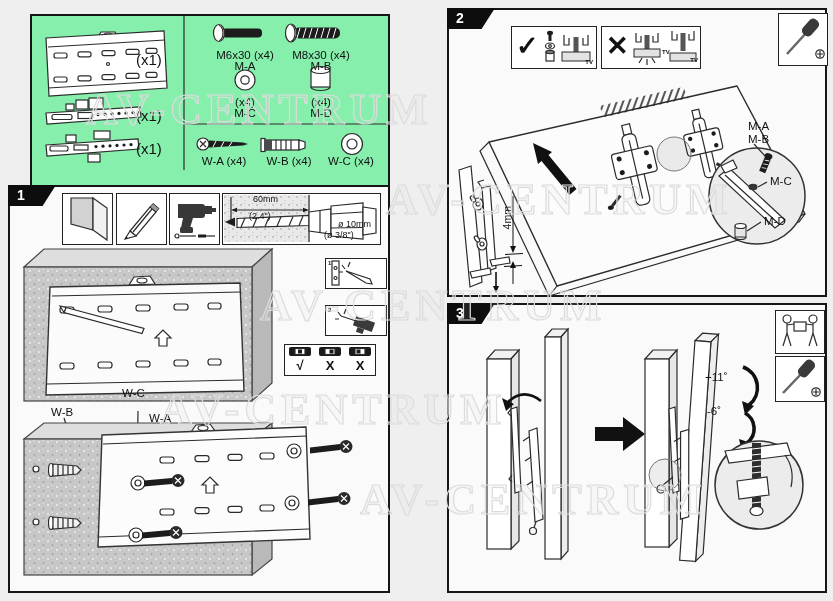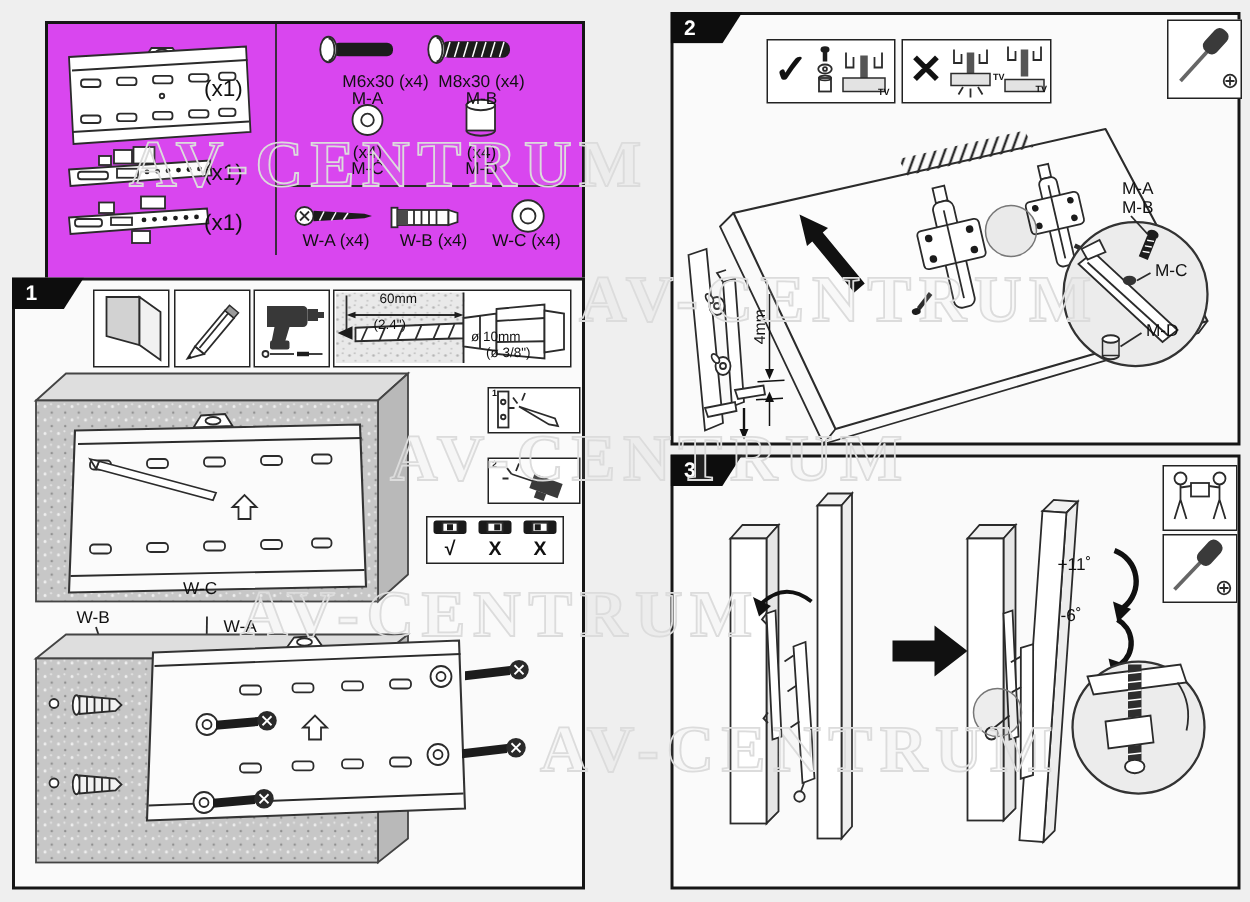--- a/index.html
+++ b/index.html
@@ -30,21 +30,21 @@
 </style>
 </head>
 <body>
 
 <div class="wm" style="left:86px;top:84px">AV-CENTRUM</div>
 <div class="wm" style="left:386px;top:174px">AV-CENTRUM</div>
 <div class="wm" style="left:260px;top:280px">AV-CENTRUM</div>
 <div class="wm" style="left:160px;top:384px">AV-CENTRUM</div>
 <div class="wm" style="left:360px;top:474px">AV-CENTRUM</div>
 
-<section class="panel" style="left:30px;top:14px;width:360px;height:194px;background:#d946ef">
+<section class="panel" style="left:30px;top:14px;width:360px;height:194px;background:#86efac">
   <svg width="356" height="154" viewBox="0 0 356 154">
     <line x1="152" y1="0" x2="152" y2="154" class="ln" stroke-width="1.5"></line>
     <line x1="152" y1="108" x2="356" y2="108" class="ln" stroke-width="1.5"></line>
 
     <g>
       <polygon points="69,16 83,16 87,22 65,22" class="wt"></polygon>
         <ellipse cx="76" cy="19" rx="4" ry="2" class="ln"></ellipse>
       <polygon points="14,22 132,15 135,72 17,80" class="wt" stroke-width="1.5"></polygon>
       <line x1="16" y1="31" x2="133" y2="24" class="ln"></line>
         <line x1="16" y1="72" x2="134" y2="65" class="ln"></line>
@@ -142,21 +142,21 @@
     </g>
 
     <g>
       <circle cx="320" cy="128" r="10.5" class="wt" stroke-width="1.6"></circle>
         <circle cx="320" cy="128" r="5" class="ln"></circle>
     </g>
   </svg>
   <span class="lbl qty" style="left:104px;top:36px">(x1)</span>
   <span class="lbl qty" style="left:104px;top:92px">(x1)</span>
   <span class="lbl qty" style="left:104px;top:125px">(x1)</span>
-  <span class="lbl ctr" style="left:225px;top:33px">M6x30 (x4)</span>
+  <span class="lbl ctr" style="left:213px;top:33px">M6x30 (x4)</span>
   <span class="lbl ctr" style="left:213px;top:44px">M-A</span>
   <span class="lbl ctr" style="left:289px;top:33px">M8x30 (x4)</span>
   <span class="lbl ctr" style="left:289px;top:44px">M-B</span>
   <span class="lbl ctr" style="left:213px;top:80px">(x4)</span>
   <span class="lbl ctr" style="left:213px;top:91px">M-C</span>
   <span class="lbl ctr" style="left:289px;top:80px">(x4)</span>
   <span class="lbl ctr" style="left:289px;top:91px">M-D</span>
   <span class="lbl ctr" style="left:192px;top:139px">W-A (x4)</span>
   <span class="lbl ctr" style="left:257px;top:139px">W-B (x4)</span>
   <span class="lbl ctr" style="left:319px;top:139px">W-C (x4)</span>
@@ -220,21 +220,21 @@
       <polygon points="2,28 12,23.5 12,32.5" class="dk"></polygon>
       <polygon points="86,18 108,15 108,40 86,37" class="wt"></polygon>
       <line x1="97" y1="16.5" x2="97" y2="38.5" class="ln" stroke-width="0.8"></line>
       <polygon points="108,12 140,9 140,45 108,42" class="wt" stroke-width="1.4"></polygon>
       <line x1="108" y1="20" x2="140" y2="18" class="ln" stroke-width="0.8"></line>
         <line x1="108" y1="34" x2="140" y2="33.5" class="ln" stroke-width="0.8"></line>
       <polygon points="140,13 153,15 153,39 140,41" class="wt"></polygon>
     </svg>
     <span class="lbl tiny" style="left:30px;top:1px">60mm</span>
     <span class="lbl tiny" style="left:26px;top:18px">(2.4")</span>
-    <span class="lbl tiny" style="left:91px;top:26px">ø 10mm</span>
+    <span class="lbl tiny" style="left:115px;top:26px">ø 10mm</span>
     <span class="lbl tiny" style="left:101px;top:37px">(ø 3/8")</span>
   </div>
 
   <svg width="378" height="404" viewBox="0 0 378 404">
     <defs>
       <pattern id="sp1" width="9" height="9" patternUnits="userSpaceOnUse">
         <rect width="9" height="9" fill="#c7c7c7"></rect>
         <circle cx="2" cy="3" r="1" fill="#efefef"></circle>
           <circle cx="6.5" cy="7" r="0.8" fill="#909090"></circle>
           <circle cx="6" cy="1.5" r="0.7" fill="#e8e8e8"></circle>

